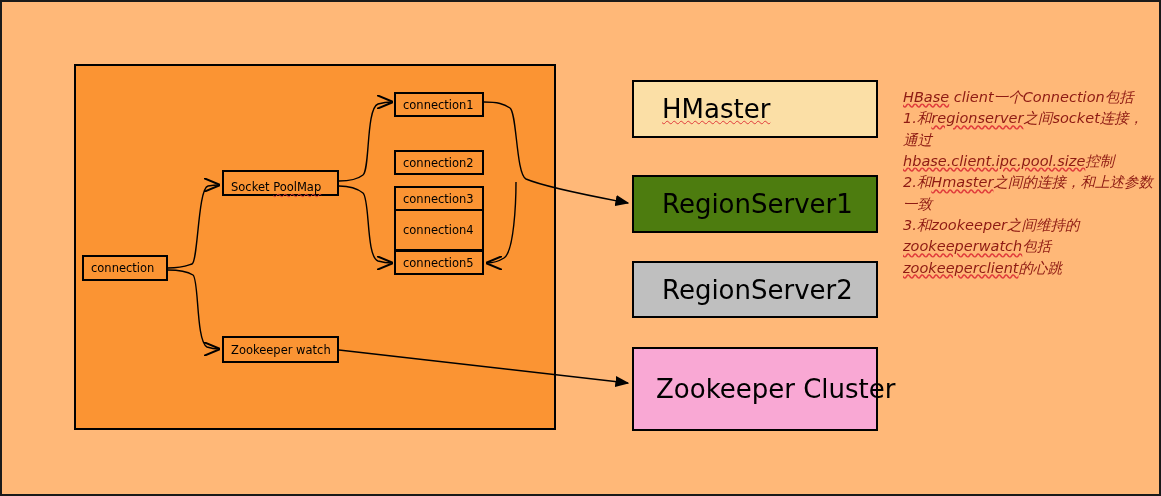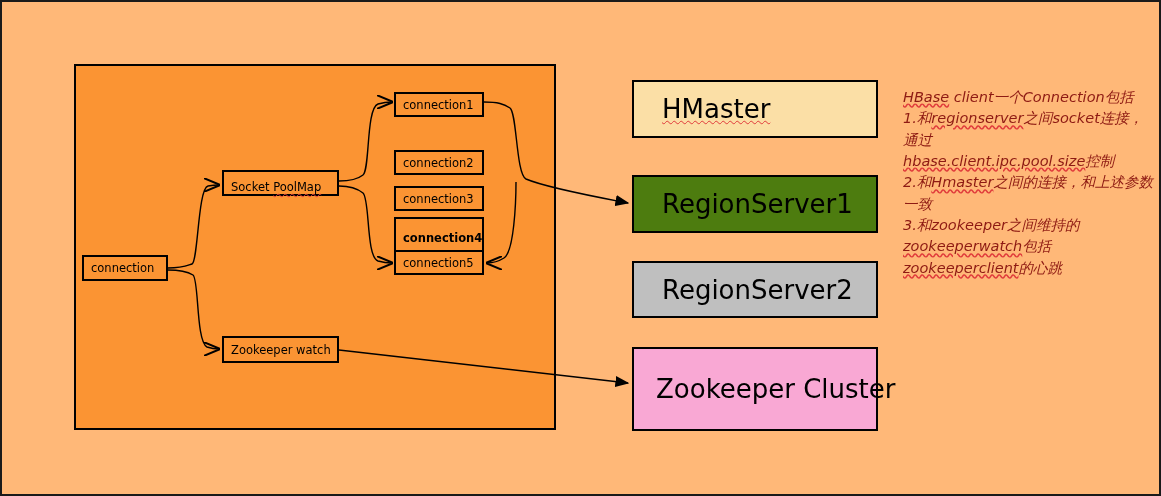--- a/index.html
+++ b/index.html
@@ -138,21 +138,21 @@
 
   <div class="node" id="node-connection1" style="left:392px; top:90px; width:90px; height:25px;">
     <span class="lbl">connection1</span>
   </div>
   <div class="node" id="node-connection2" style="left:392px; top:129px; width:90px; height:25px;margin-top:19px;">
     <span class="lbl">connection2</span>
   </div>
   <div class="node" id="node-connection3" style="left:392px; top:168px; width:90px; height:25px;margin-top:16px;">
     <span class="lbl">connection3</span>
   </div>
-  <div class="node" id="node-connection4" style="left:392px; top:215px; width:90px; height:42px;font-weight:bold;">
+  <div class="node" id="node-connection4" style="left:392px; top:207px; width:90px; height:42px;">
     <span class="lbl">connection4</span>
   </div>
   <div class="node" id="node-connection5" style="left:392px; top:248px; width:90px; height:25px;">
     <span class="lbl">connection5</span>
   </div>
 
   <div class="service" id="svc-hmaster">
     <span class="lbl spell">HMaster</span>
   </div>
   <div class="service" id="svc-rs1">

